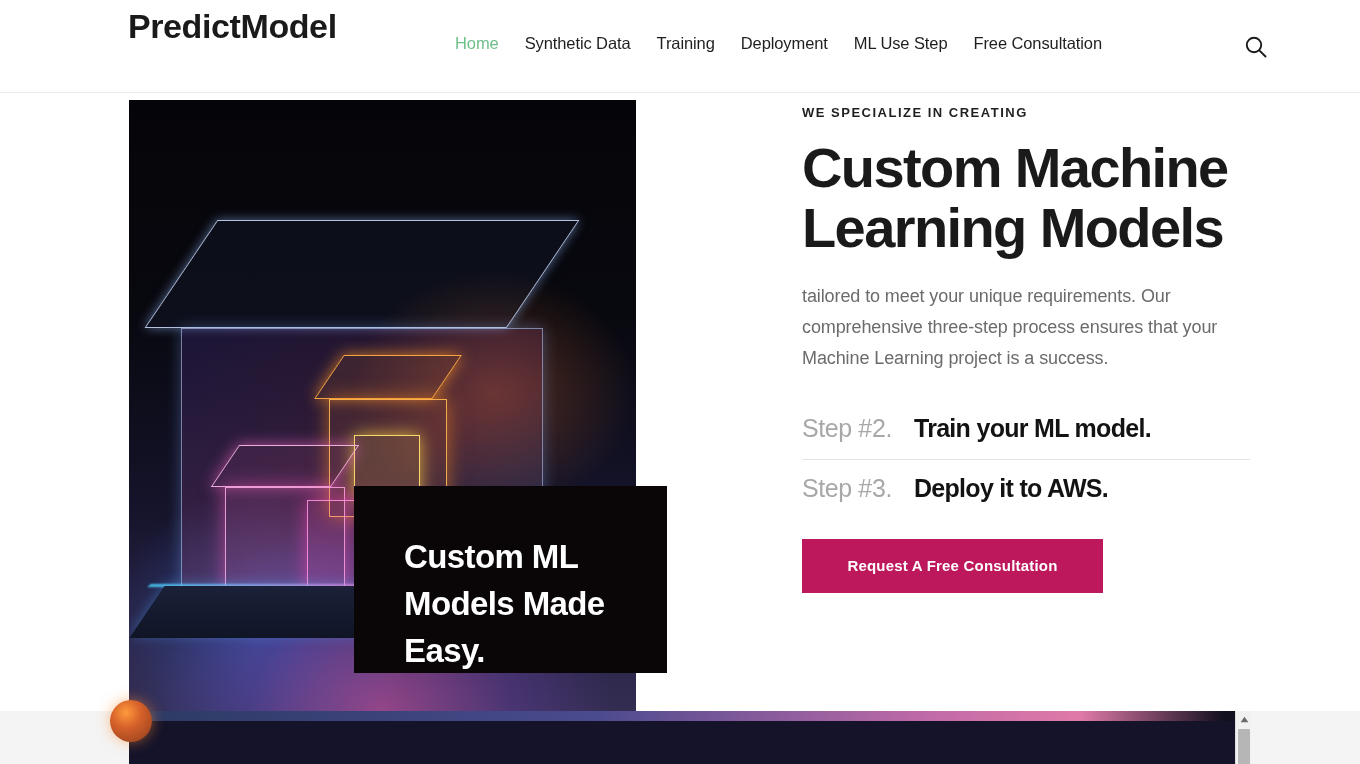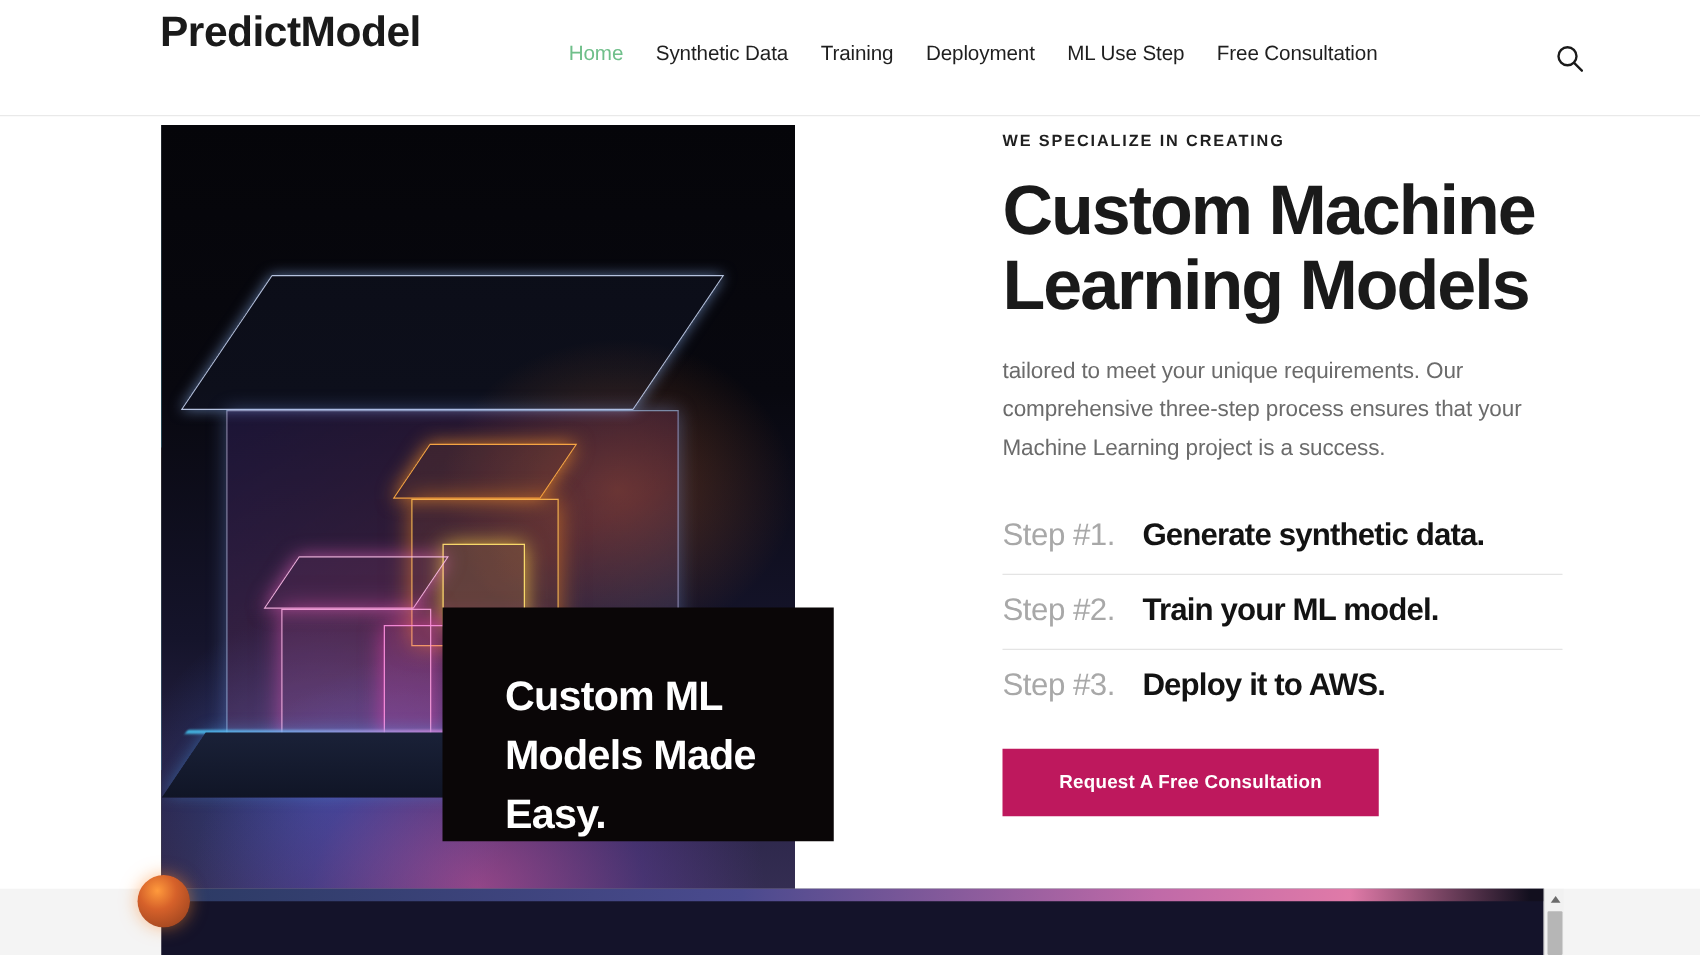--- a/index.html
+++ b/index.html
@@ -402,24 +402,20 @@
   </div>
 
   <section class="hero-copy">
 
     <div class="eyebrow">WE SPECIALIZE IN CREATING</div>
     <h1 class="hero-title">Custom Machine Learning Models</h1>
     <p class="hero-desc">tailored to meet your unique requirements. Our comprehensive three-step process ensures that your Machine Learning project is a success.</p>
 
     <div class="steps">
 
-      <div class="step-row">
-        <span class="step-num">Step #1.</span>
-        <span class="step-text">Generate synthetic data.</span>
-      </div>
 
       <div class="step-row">
         <span class="step-num">Step #2.</span>
         <span class="step-text">Train your ML model.</span>
       </div>
 
       <div class="step-row">
         <span class="step-num">Step #3.</span>
         <span class="step-text">Deploy it to AWS.</span>
       </div>

